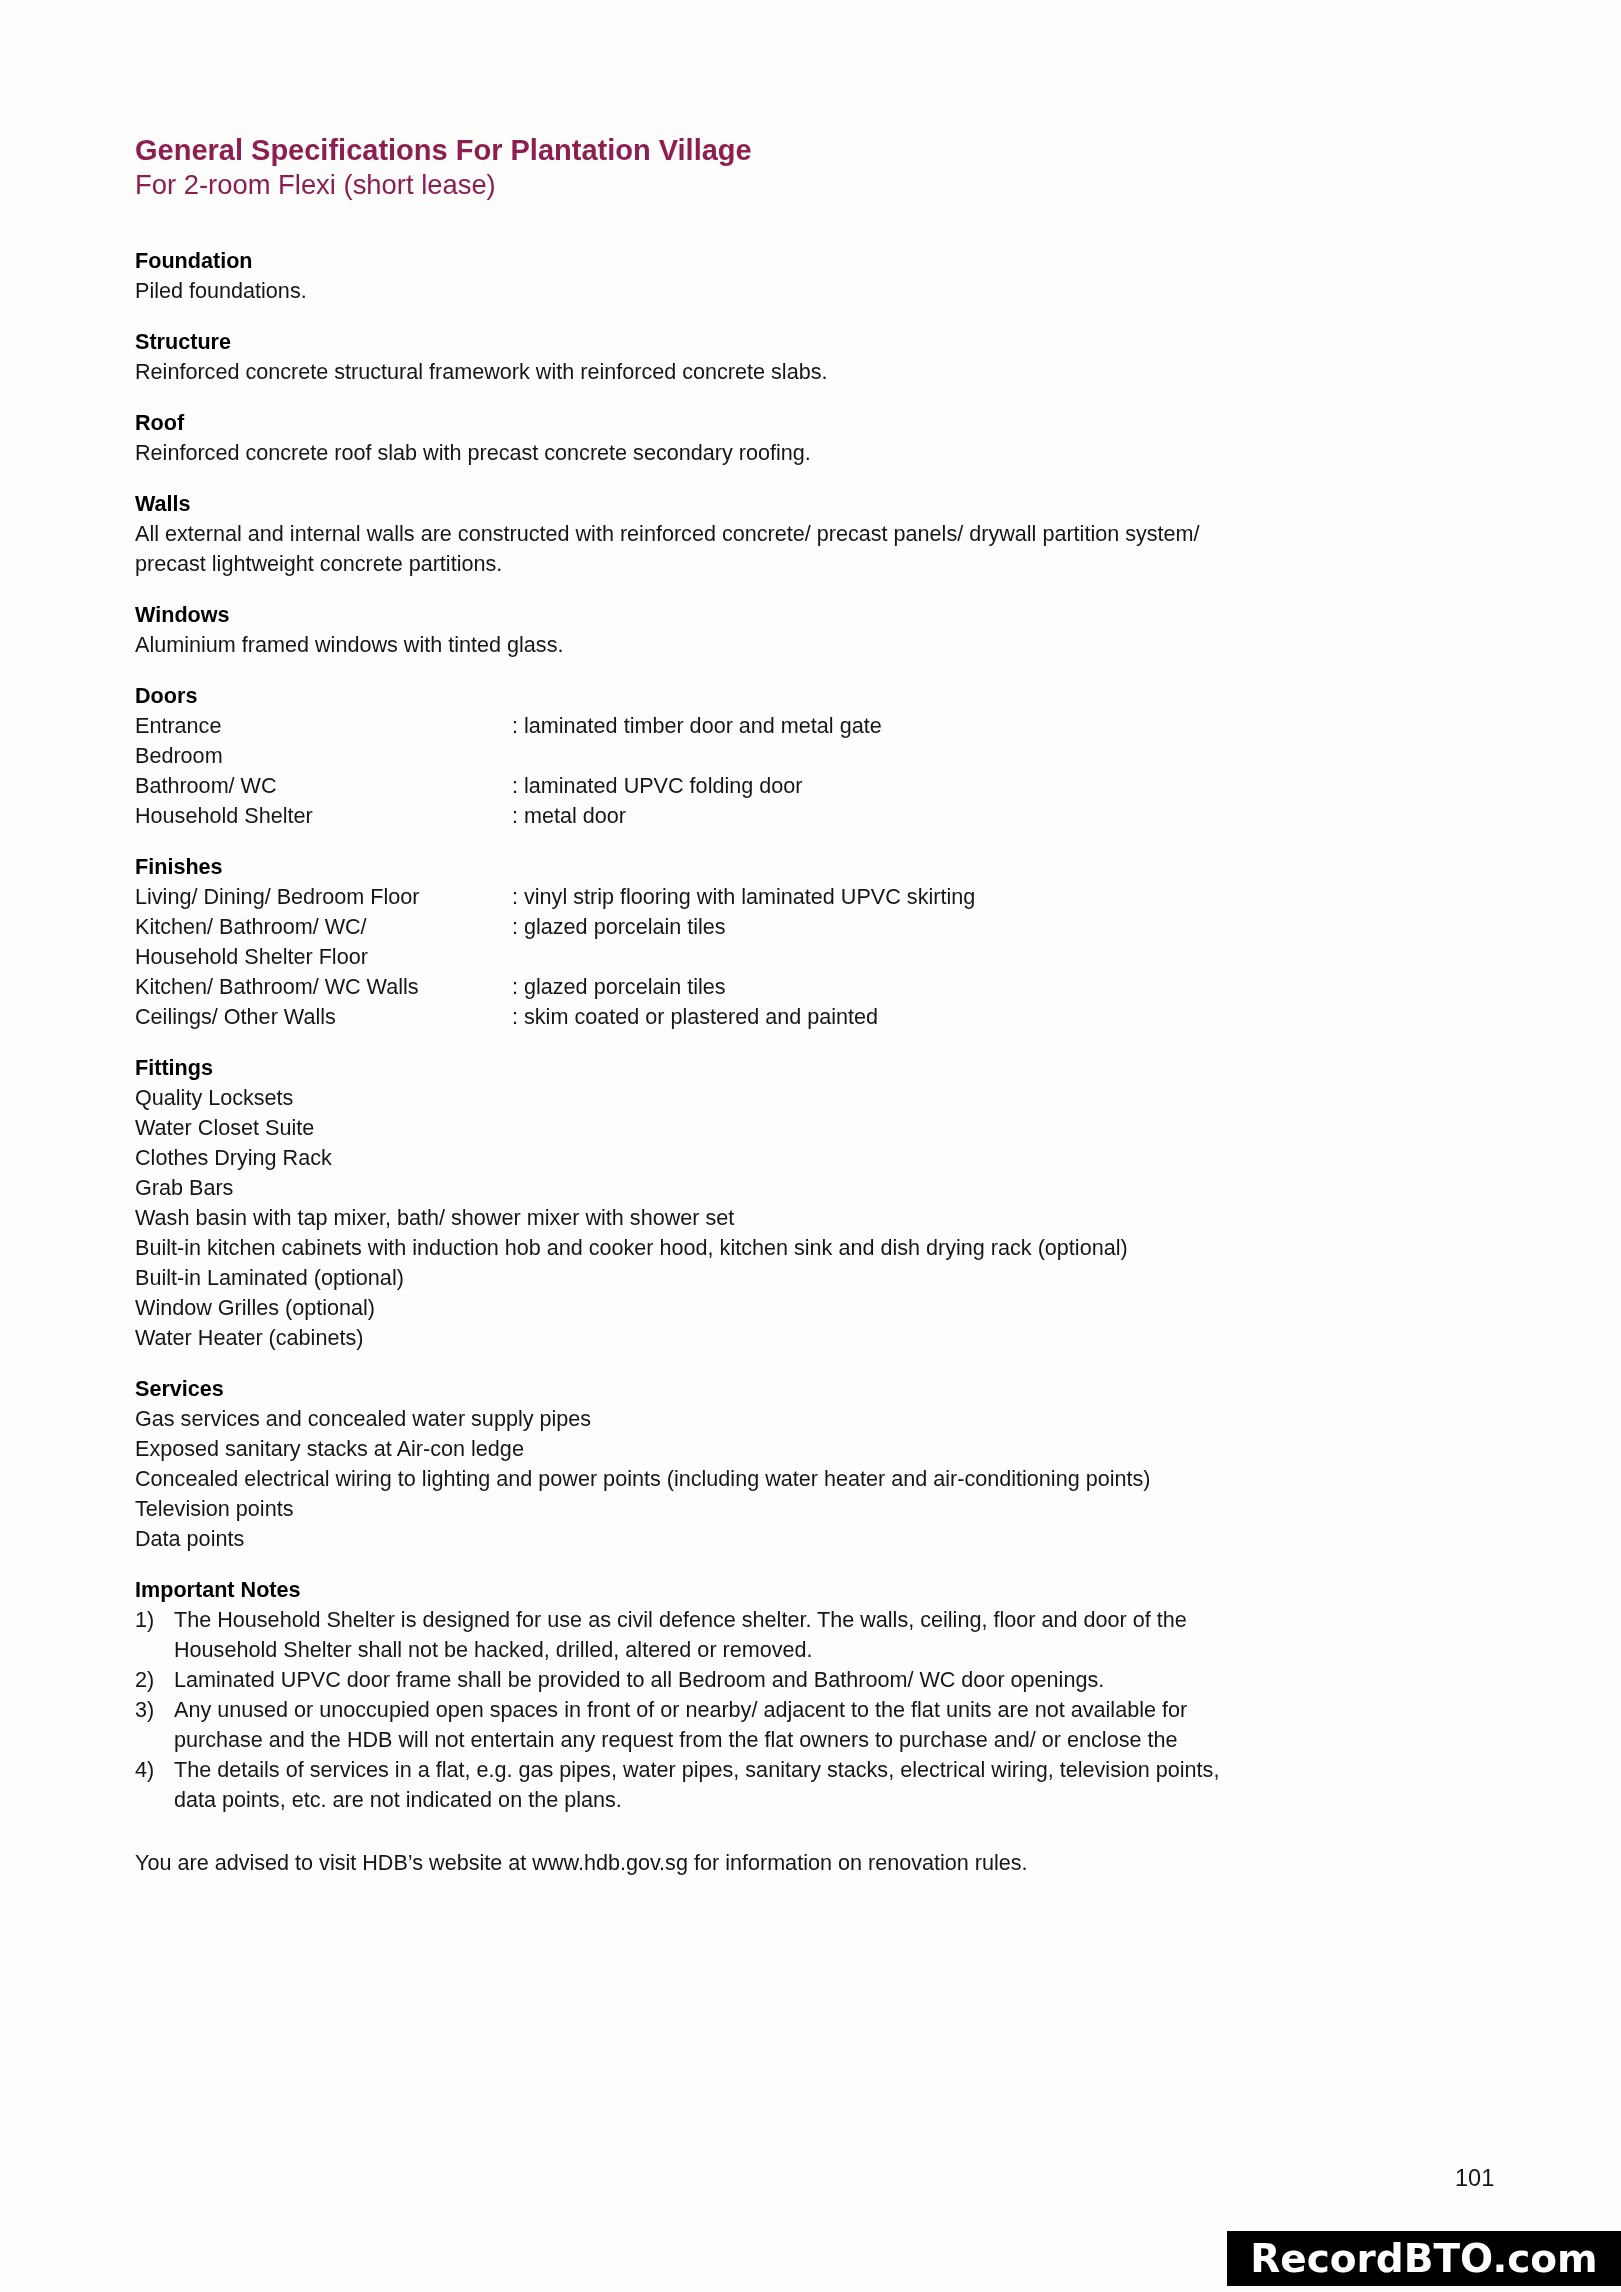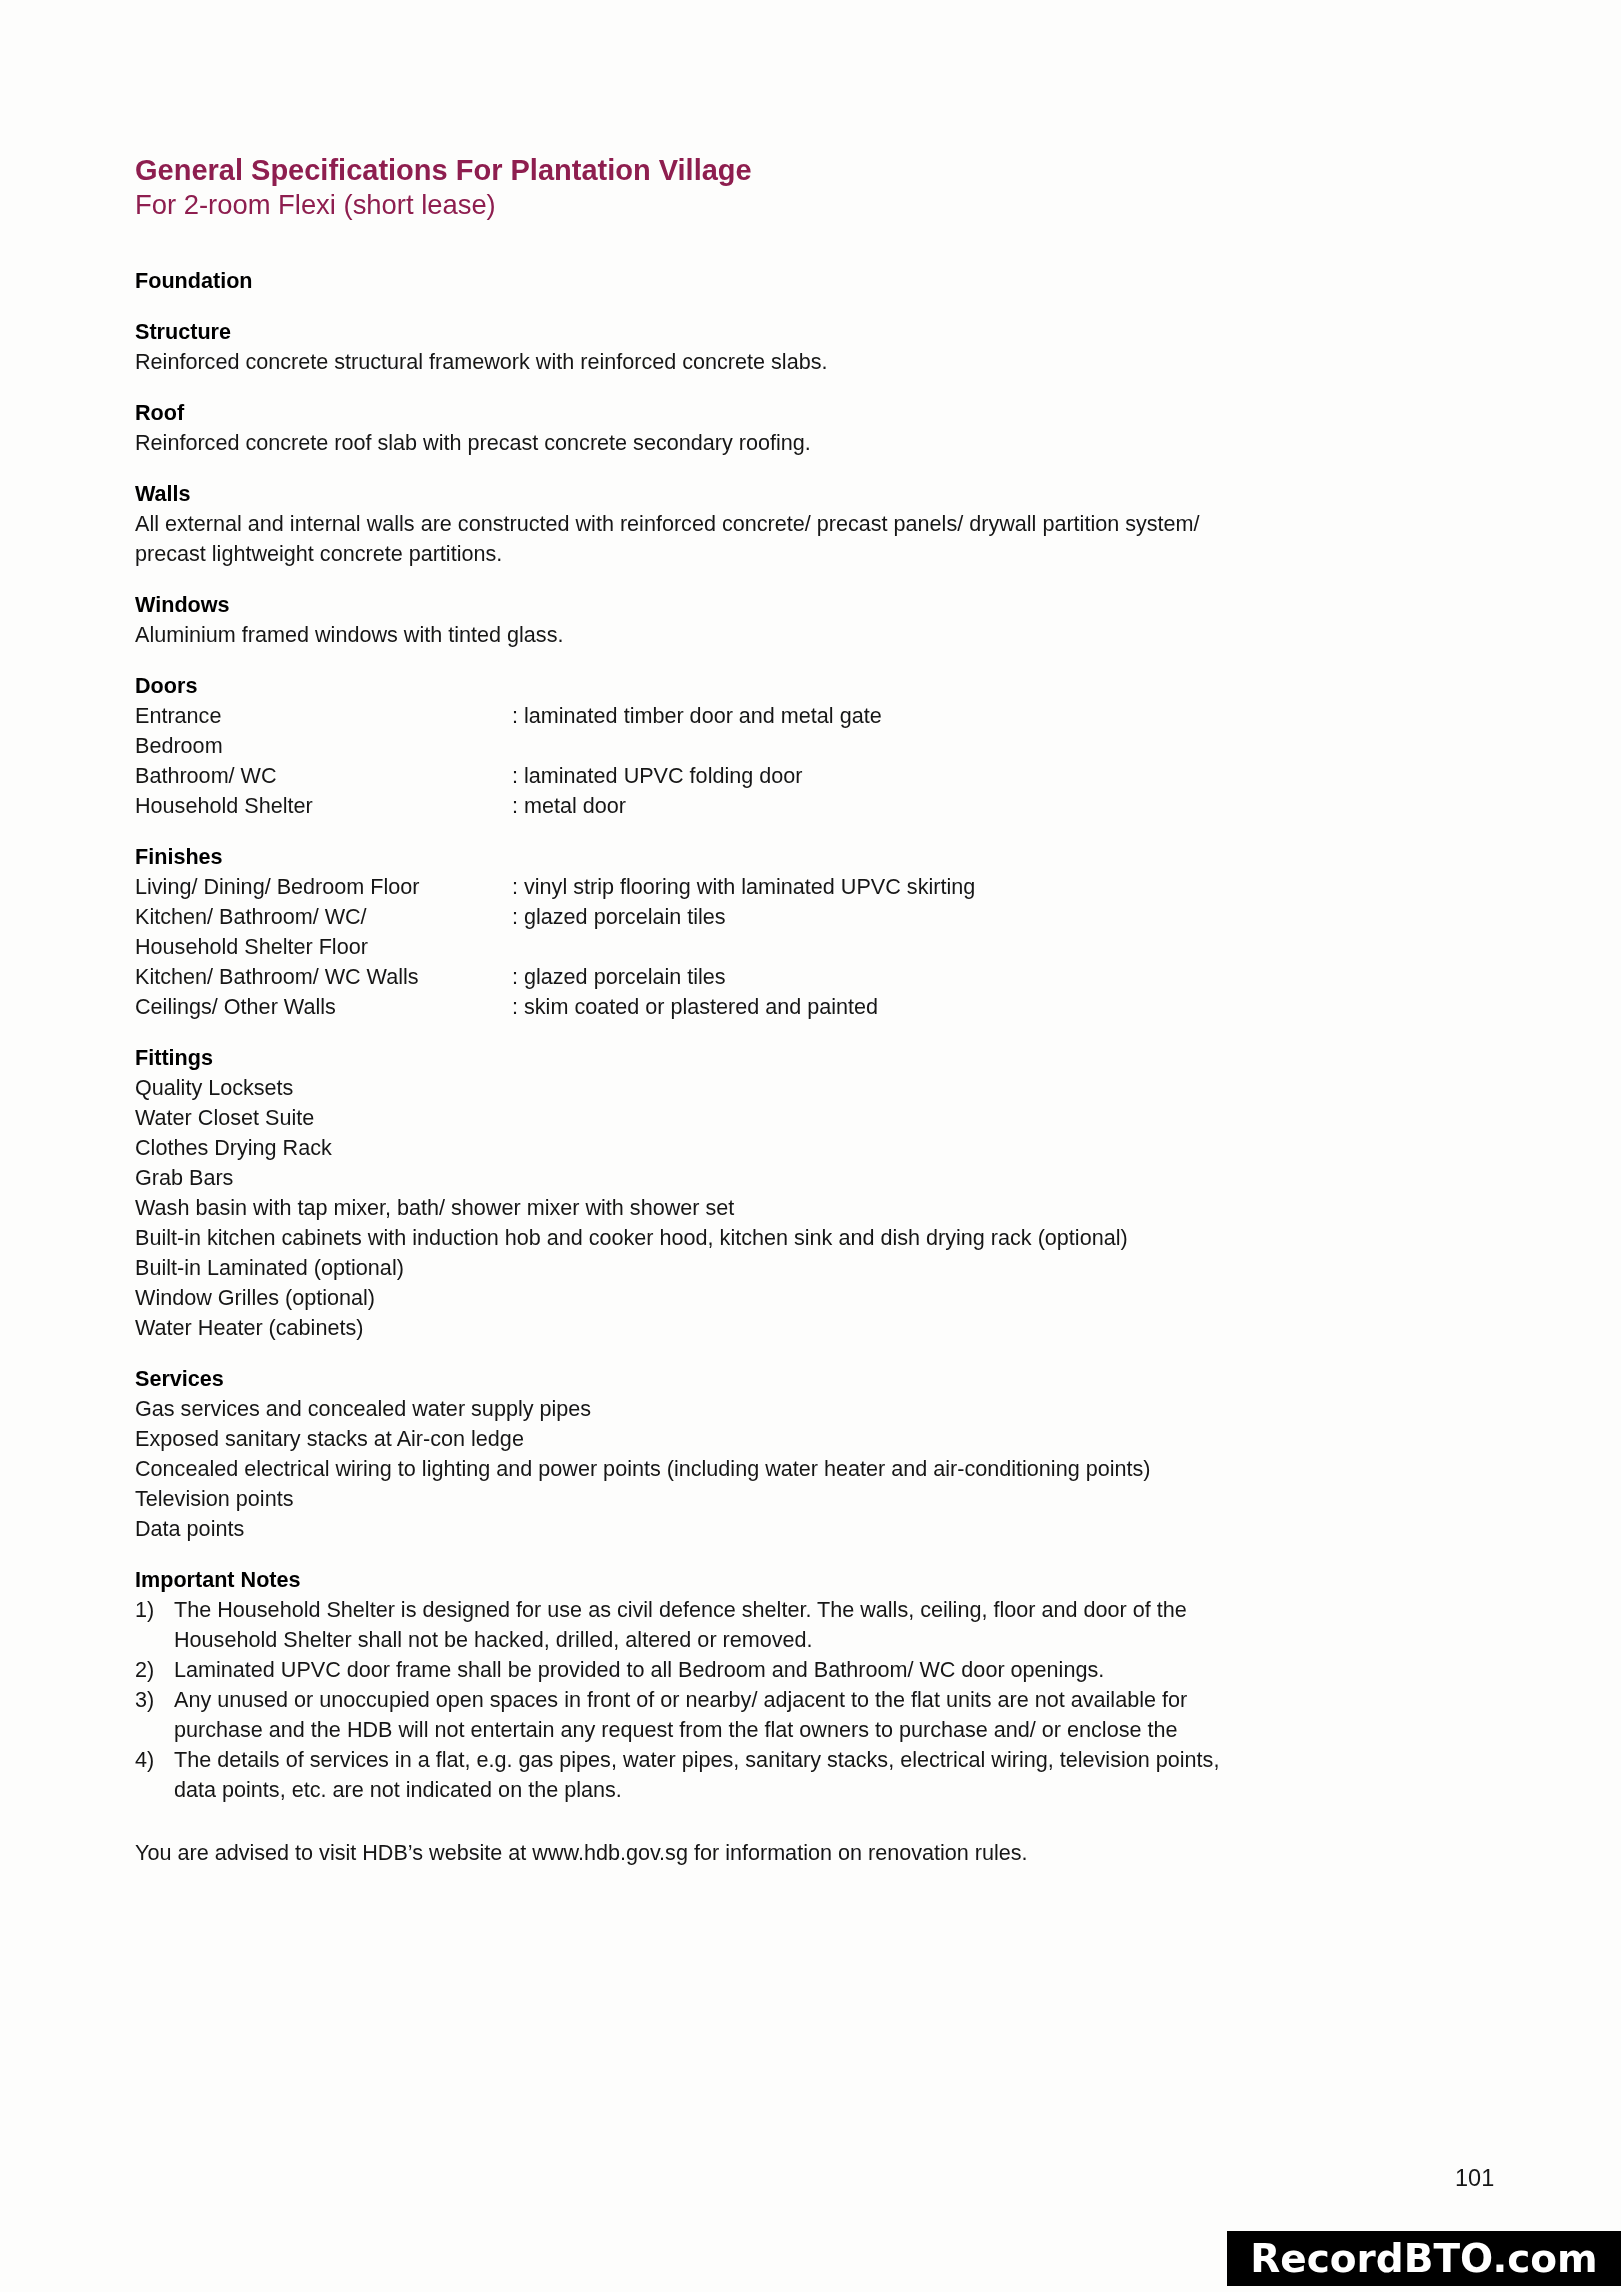--- a/index.html
+++ b/index.html
@@ -12,21 +12,21 @@
     width: 1621px;
     height: 2293px;
     background: #fdfdfc;
     overflow: hidden;
     font-family: "Liberation Sans", sans-serif;
     color: #161616;
   }
   .content {
     position: absolute;
     left: 135px;
-    top: 152px;
+    top: 132px;
     width: 1372px;
   }
   .doc-title {
     font-size: 29px;
     line-height: 36px;
     font-weight: bold;
     color: #8e1e4f;
     white-space: nowrap;
   }
   .doc-subtitle {
@@ -100,20 +100,21 @@
 <div class="page">
   <div class="content">
 
     <div class="title-block">
       <div class="doc-title">General Specifications For Plantation Village</div>
       <div class="doc-subtitle">For 2-room Flexi (short lease)</div>
     </div>
 
     <div class="section first">
       <div class="section-heading">Foundation</div>
+      <div class="line">Piled foundations.</div>
     </div>
 
     <div class="section">
       <div class="section-heading">Structure</div>
       <div class="line">Reinforced concrete structural framework with reinforced concrete slabs.</div>
     </div>
 
     <div class="section">
       <div class="section-heading">Roof</div>
       <div class="line">Reinforced concrete roof slab with precast concrete secondary roofing.</div>

